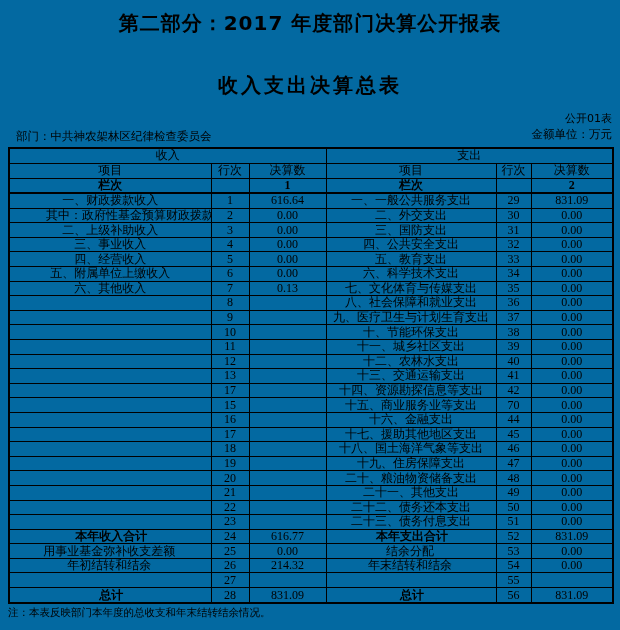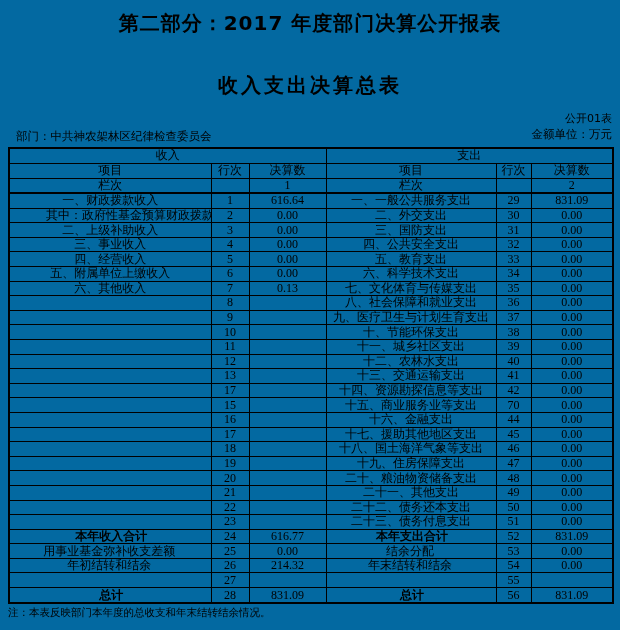--- a/index.html
+++ b/index.html
@@ -59,21 +59,21 @@
     line-height: 13px;
     padding: 0 2px;
     overflow: hidden;
     white-space: nowrap;
   }
   table.accounts thead tr { height: 15px; }
   table.accounts th {
     font-weight: normal;
     text-align: center;
   }
-  table.accounts thead tr.idx th { border-bottom: 2px solid #000; }
+  table.accounts thead tr.idx th { border-bottom: 2px solid #000; font-weight: bold; }
   td.divider, th.divider { border-left: 2px solid #000; }
   td.c-item { text-align: center; padding-left: 4px; }
   td.c-item.indent { padding-left: 36px; }
   td.c-item.center { text-align: center; padding-left: 0; }
   td.c-item.total { text-align: center; padding-left: 4px; font-weight: bold; }
   td.c-line, td.c-amt, th.num {
     text-align: center;
     font-family: "Liberation Serif", serif;
     font-size: 12px;
   }

